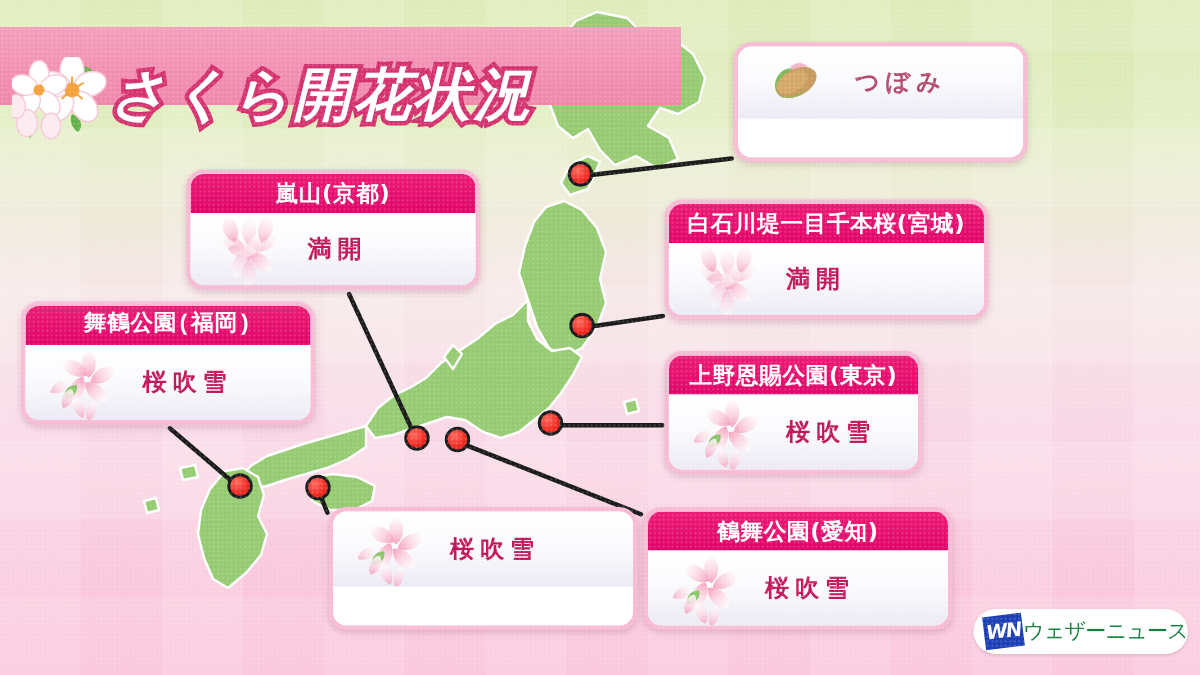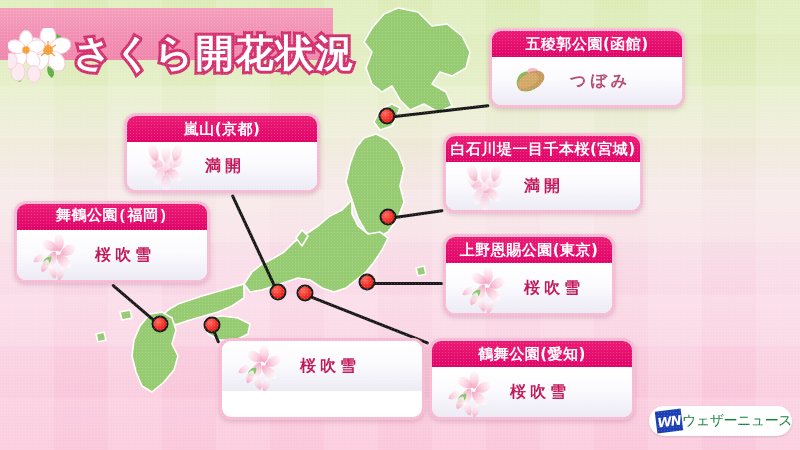--- a/index.html
+++ b/index.html
@@ -37,22 +37,23 @@
   
   .connector{position:absolute;background:#1a1a1a;transform-origin:0 50%;height:3px;border-radius:2px;}
   .marker{
     position:absolute;width:17px;height:17px;border-radius:50%;
     background:radial-gradient(circle at 35% 32%, #ff6b60 0%, #f02b22 58%, #cf1a12 100%);
     border:2.5px solid #1a1a1a;box-sizing:border-box;
     transform:translate(-50%,-50%);
   }
   
   #title-banner{
-    position:absolute;left:0;top:8px;width:333px;height:52px;
+    position:absolute;left:0;top:18px;width:454px;height:52px;
     background:linear-gradient(180deg,#f4a0bd 0%,#f291b3 50%,#ef88ac 100%);
+    font-style:italic;
   }
   #title-text{
     position:absolute;left:73px;top:19px;
     font-size:38px;font-weight:bold;letter-spacing:2px;line-height:52px;
     color:#ffffff;
     -webkit-text-stroke:6px #d4326f;
     paint-order:stroke fill;
     white-space:nowrap;
   }
   #title-flower{position:absolute;left:8px;top:20px;width:72px;height:56px;}
@@ -196,21 +197,20 @@
           <ellipse cx="26" cy="46" rx="6.5" ry="8.5"></ellipse>
           <ellipse cx="3" cy="33" rx="6" ry="8"></ellipse>
         </g>
       </g>
     </svg>
     <div id="title-text">さくら開花状況</div>
   </div>
 
   <div id="cards">
       <div class="card" style="left: 489px; top: 28px; width: 196px; height: 80px;">
-        <div class="card-header">五稜郭公園(函館)</div>
         <div class="card-body">
           <div class="card-icon"><svg viewBox="0 0 60 60" style="width:100%;height:100%">
     <g transform="translate(30,30) rotate(-28)">
       <path d="M-16 6 C-22 -2 -16 -12 -6 -14 C2 -15 6 -10 4 -4 C2 2 -6 10 -16 6 Z" fill="#7fba58"></path>
       <path d="M2 -14 C10 -16 16 -10 14 -3 C12 2 4 4 0 -2 Z" fill="#f3b6c9"></path>
       <ellipse cx="0" cy="0" rx="18" ry="11" fill="#c79a5e"></ellipse>
       <ellipse cx="-3" cy="-2" rx="14" ry="8" fill="#d4a868"></ellipse>
       <path d="M-18 2 C-14 8 -4 12 6 8 C0 12 -12 12 -18 2 Z" fill="#7fba58"></path>
     </g>
   </svg></div>
@@ -265,21 +265,21 @@
              C -7.2 6.6000000000000005 -9 -6.6000000000000005 0 -12 Z" fill="url(#pg)" opacity="0.8500000000000001"></path>
               </g>
               <g transform="translate(30,52) rotate(180)">
     <path d="M0 -12 C 9 -6.6000000000000005 7.2 6.6000000000000005 0 12
              C -7.2 6.6000000000000005 -9 -6.6000000000000005 0 -12 Z" fill="url(#pg)" opacity="0.55"></path>
               </g>
             </svg></div>
           <div class="card-status">満開</div>
         </div>
       </div>
-      <div class="card" style="left: 443px; top: 133px; width: 200px; height: 80px;">
+      <div class="card" style="left: 443px; top: 133px; width: 216px; height: 80px;">
         <div class="card-header">白石川堤一目千本桜(宮城)</div>
         <div class="card-body">
           <div class="card-icon"><svg viewBox="0 0 60 62" style="width:100%;height:100%">
     <defs>
                 <linearGradient id="pg" x1="0" y1="0" x2="0" y2="1">
       <stop offset="0%" stop-color="#ffffff"></stop>
                   <stop offset="55%" stop-color="#fbd4e1"></stop>
       <stop offset="100%" stop-color="#f59cbc"></stop>
                 </linearGradient>
               </defs>

